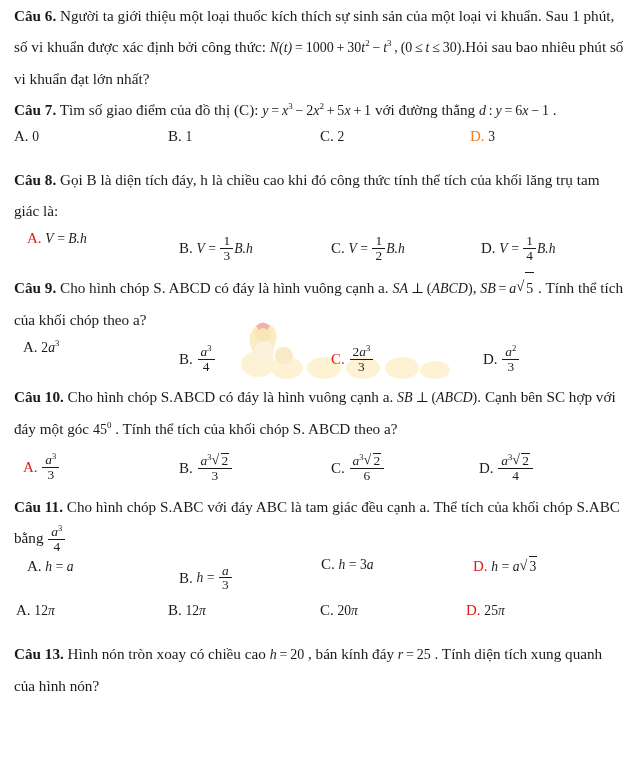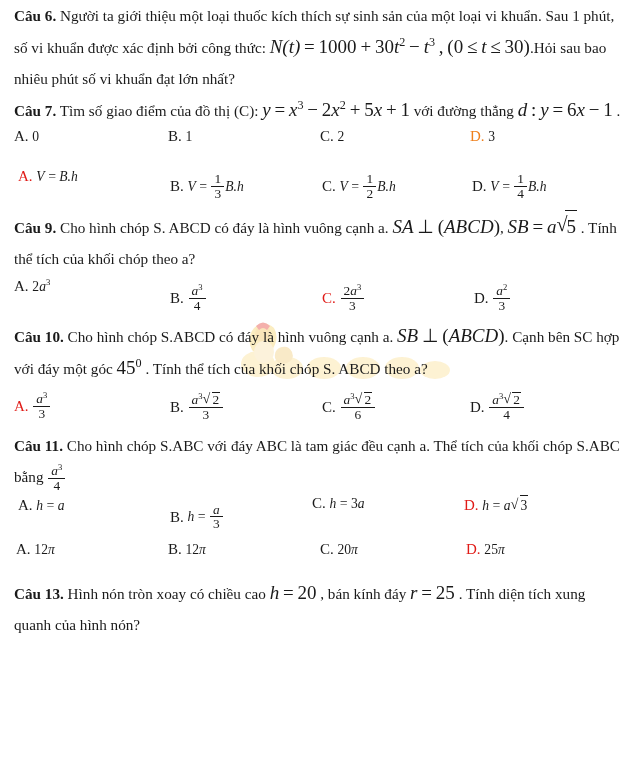--- a/index.html
+++ b/index.html
@@ -46,21 +46,21 @@
   }
   .q-label { font-weight: bold; }
 
   
   .m {
     font-style: italic;
     font-family: "Liberation Serif", "DejaVu Serif", serif;
   }
   .mn { font-style: normal; }
   .mi { font-style: italic; }
-  .small { font-size: 19px; font-family: Liberation Serif, serif; }
+  .small { font-size: 14px; }
   sup.expn {
     font-size: .64em;
     vertical-align: super;
     line-height: 0;
     font-style: normal;
   }
 
   
   .frac {
     display: inline-block;
@@ -99,21 +99,21 @@
 
   
   .answers {
     position: relative;
     z-index: 2;
     display: block;
     height: 38px;
     padding: 0 14px;
     box-sizing: border-box;
   }
-  .answers.tall { height: 46px; }
+  .answers.tall { height: 46px; margin-left: 9px; }
   .opt {
     position: absolute;
     font-size: 15px;
     line-height: 20px;
     white-space: nowrap;
   }
   .opt .lab { font-style: normal; }
   .opt .val {
     font-size: 13.6px;
     font-style: italic;
@@ -176,20 +176,26 @@
     <div class="opt" style="left:320px; top:0;">
       <span class="lab dark">C.</span>
       <span class="val plain">2</span>
     </div>
     <div class="opt" style="left:470px; top:0;">
       <span class="lab orange">D.</span>
       <span class="val plain">3</span>
     </div>
   </div>
 
+  <div class="q-block">
+    <div class="q-text">
+      <span class="q-label">Câu 8.</span>
+      <span>Gọi B là diện tích đáy, h là chiều cao khi đó công thức tính thể tích của khối lăng trụ tam giác là:</span>
+    </div>
+  </div>
   <div class="answers tall">
     <div class="opt" style="left:18px; top:2px;">
       <span class="lab red">A.</span>
       <span class="val"><span class="mi">V</span> = <span class="mi">B</span>.<span class="mi">h</span></span>
     </div>
     <div class="opt" style="left:170px; top:8px;">
       <span class="lab dark">B.</span>
       <span class="val"><span class="mi">V</span> = <span class="frac"><span class="num mn">1</span><span class="den mn">3</span></span><span class="mi">B</span>.<span class="mi">h</span></span>
     </div>
     <div class="opt" style="left:322px; top:8px;">

